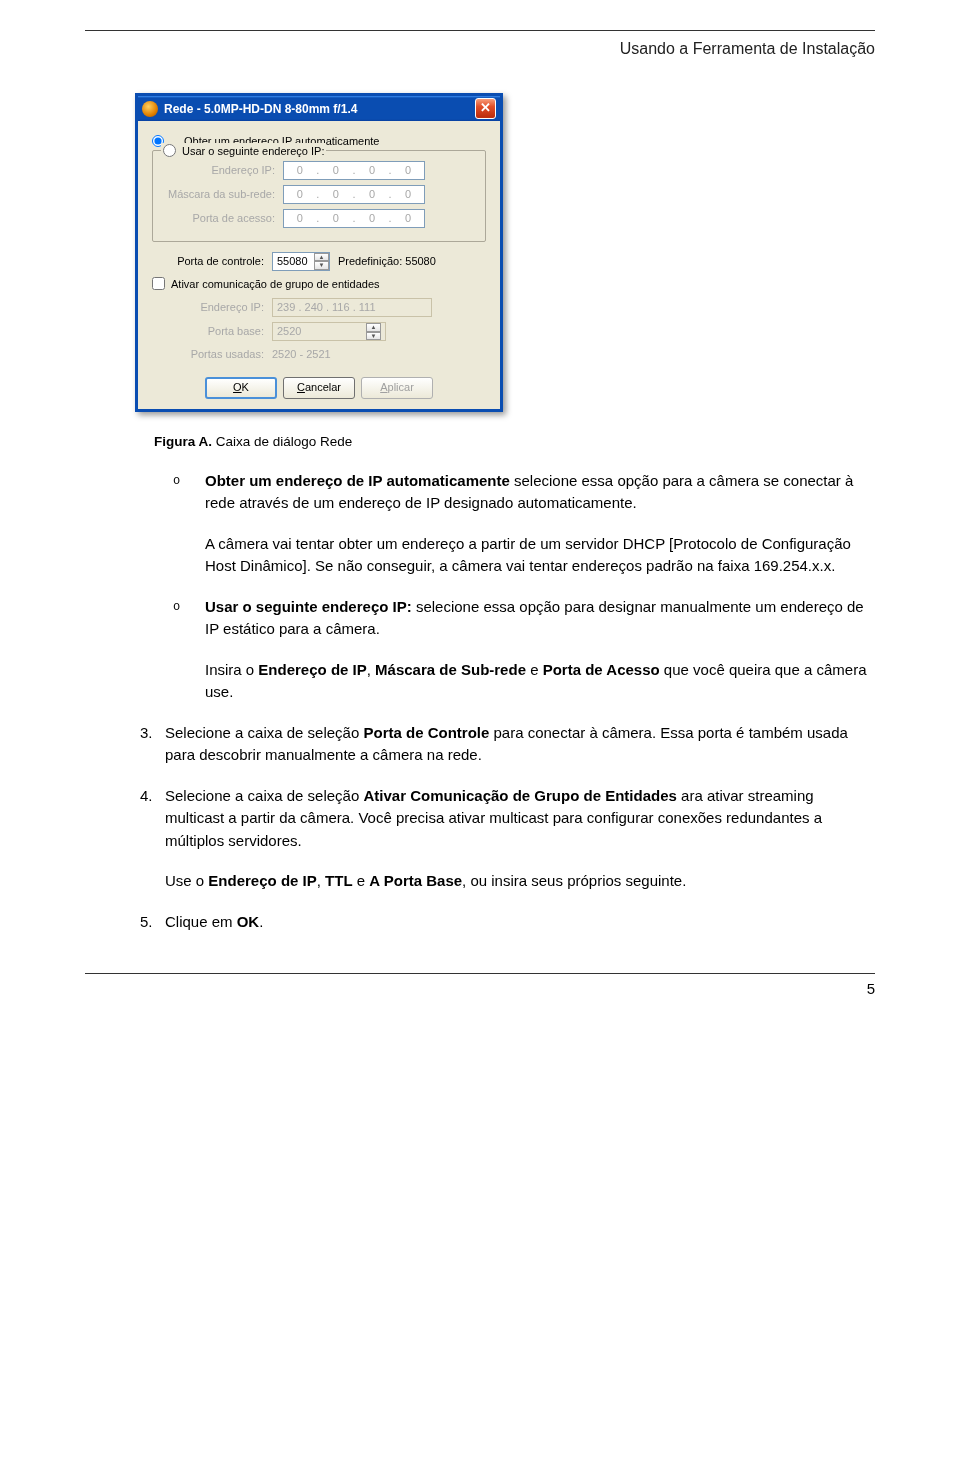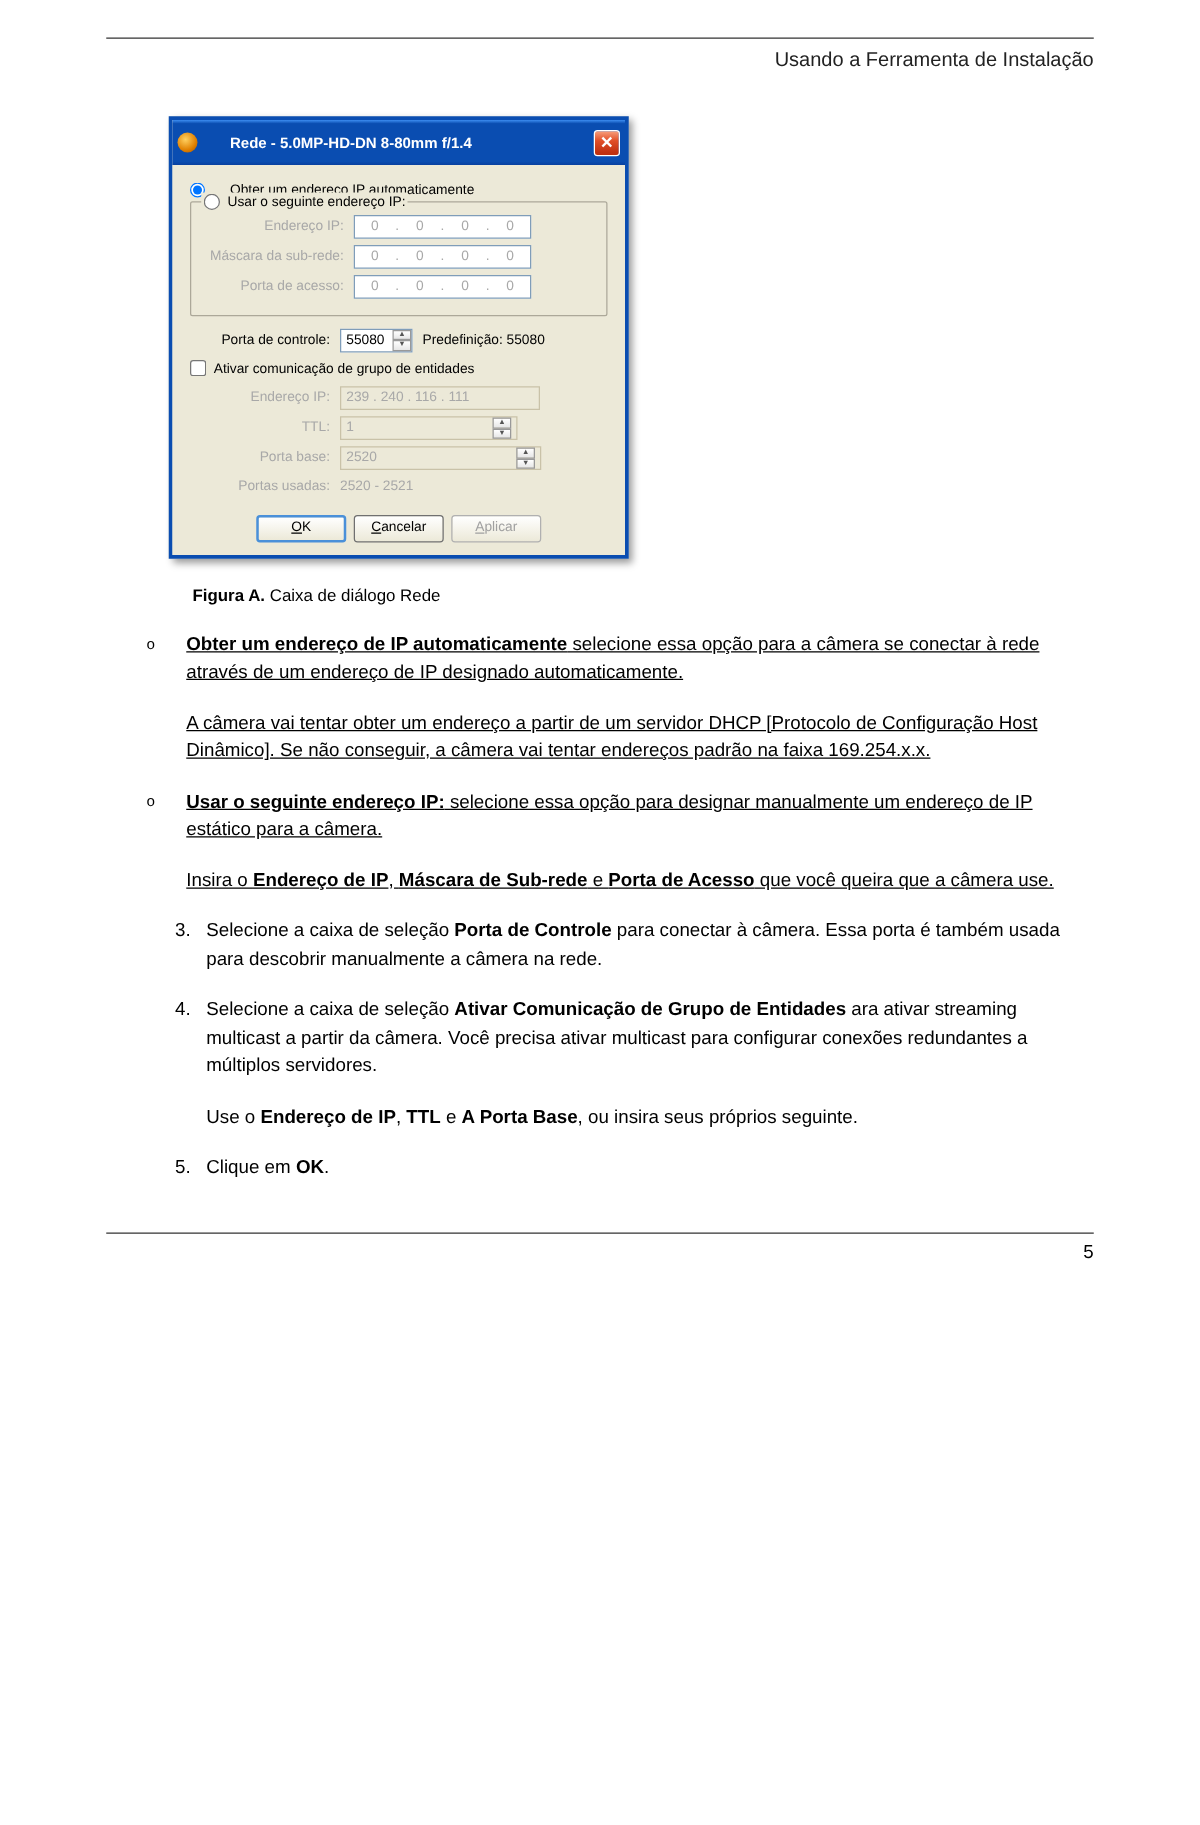--- a/index.html
+++ b/index.html
@@ -28,26 +28,25 @@
     margin-left: 50px;
     margin-bottom: 20px;
     border: 3px solid #0a4db1;
     box-shadow: 3px 3px 6px rgba(0,0,0,0.4);
     background: #ece9d8;
     font-family: Tahoma, Arial, sans-serif;
     font-size: 11px;
   }
   .titlebar {
     background: linear-gradient(to bottom, #3c8cf0 0%, #0a4db1 8%, #0a4db1 92%, #0840a0 100%);
-    height: 36px;
+    height: 25px;
     display: flex;
     align-items: center;
     padding: 0 4px;
     color: #fff;
-    gap: 20px;
   }
   .titlebar .pin-icon {
     width: 16px; height: 16px;
     background: radial-gradient(circle at 40% 35%, #ffd060 0%, #e08000 60%, #a05000 100%);
     border-radius: 50%;
     margin-right: 6px;
   }
   .titlebar .title-text {
     font-weight: bold;
     font-size: 12px;
@@ -175,23 +174,22 @@
   .btn.default { border: 2px solid #4a90d9; }
   .btn.disabled { color: #a0a0a0; border-color: #b0b0b0; cursor: default; }
   .btn u { text-decoration: underline; }
   
   .caption {
     font-weight: bold;
     font-size: 13.5px;
     margin: 10px 0 18px 69px;
   }
   .bullet-sec {
-    margin-left: 64px;
+    margin-left: 120px;
     margin-bottom: 18px;
-    text-decoration: underline;
   }
   .bullet-circle {
     position: relative;
     padding-left: 0;
   }
   .bullet-circle::before {
     content: "o";
     position: absolute;
     left: -32px;
     top: 2px;
@@ -295,32 +293,22 @@
     <div class="form-row">
       <div class="form-label">Endereço IP:</div>
       <div class="disabledbox" style="width:160px;justify-content:flex-start">
         <span>239</span>&nbsp;.&nbsp;
         <span>240</span>&nbsp;.&nbsp;
         <span>116</span>&nbsp;.&nbsp;
         <span>111</span>
       </div>
     </div>
     <div class="form-row">
-      <div class="form-label">TTL:</div>
-      <div class="disabledbox" style="width:142px;">
-        <span>1</span>
-        <div class="spinner" style="margin-left:auto">
-            <div>▲</div>
-            <div>▼</div>
-          </div>
-      </div>
-    </div>
-    <div class="form-row">
       <div class="form-label">Porta base:</div>
-      <div class="disabledbox" style="width:161px;">
+      <div class="disabledbox" style="width:114px;">
         <span>2520</span>
         <div class="spinner" style="margin-left:auto">
             <div>▲</div>
             <div>▼</div>
           </div>
       </div>
     </div>
     <div class="form-row">
       <div class="form-label">Portas usadas:</div>
       <span style="color:#a8a8a8">2520 - 2521</span>

